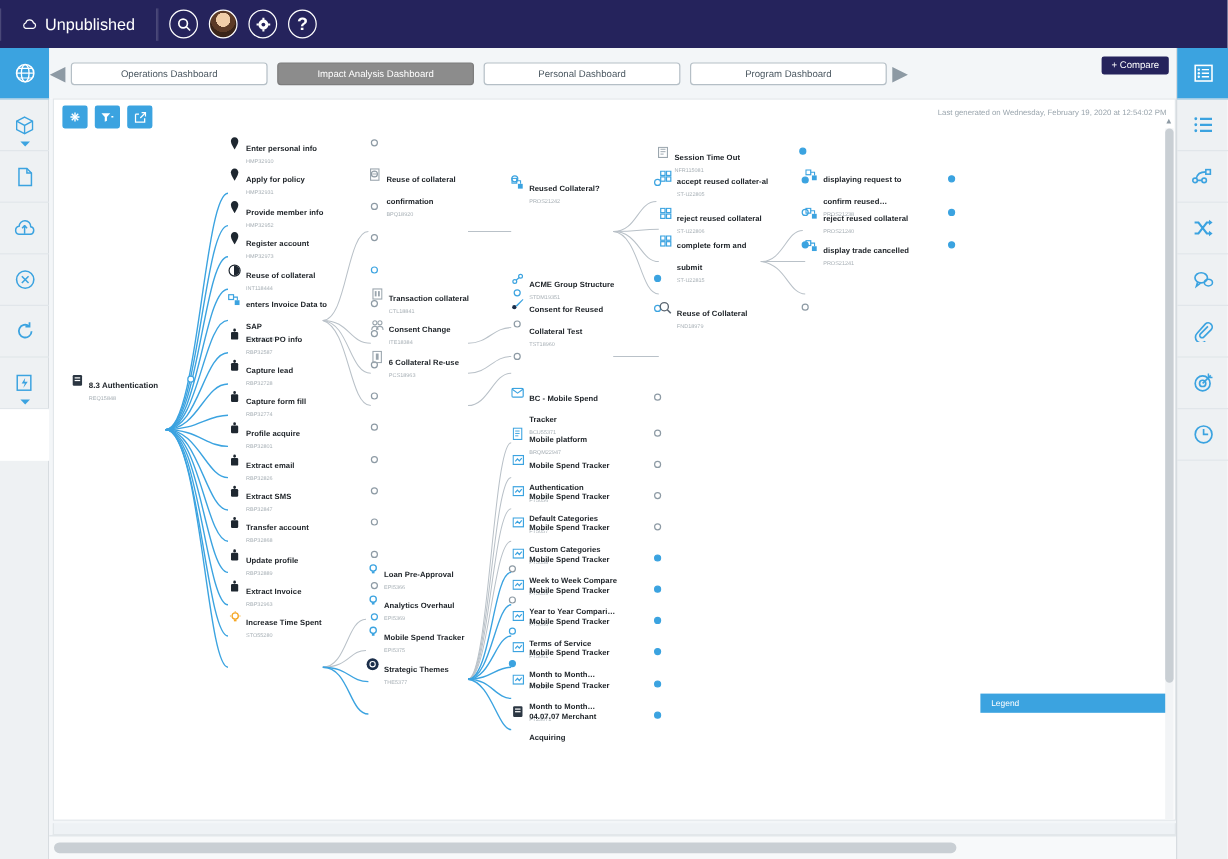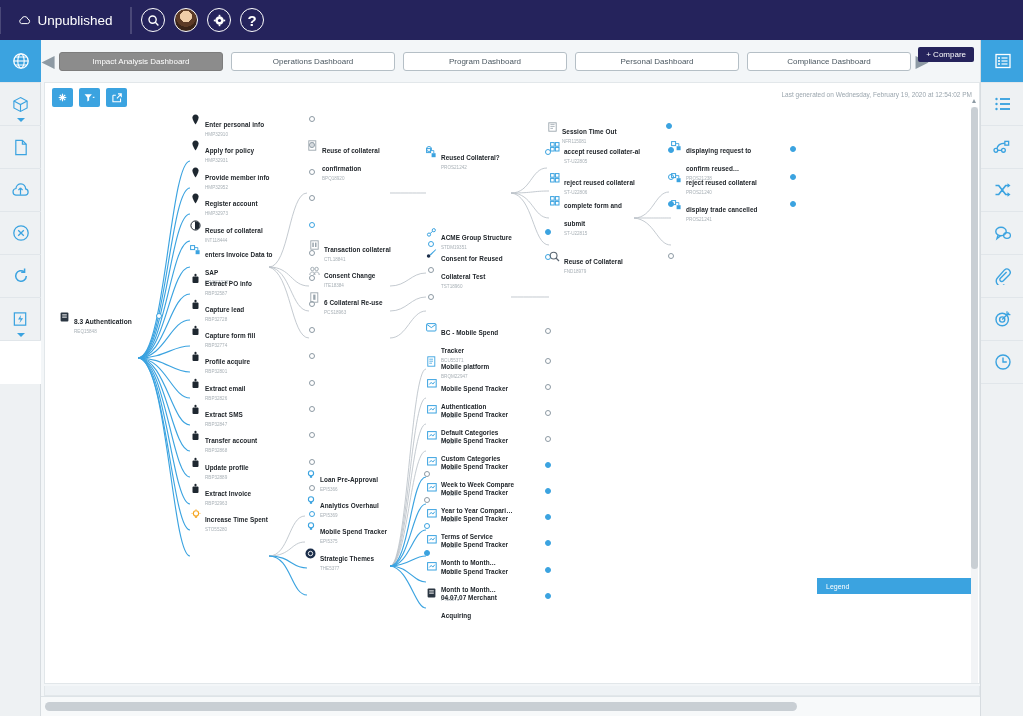--- a/index.html
+++ b/index.html
@@ -339,25 +339,24 @@
   <div class="rail-ico" style="width:43px">
     <svg width="18" height="18" viewBox="0 0 18 18">
       <circle cx="9" cy="9" r="7" fill="none" stroke="currentColor" stroke-width="1.4"></circle>
       <path d="M9 4.6V9h3.8" fill="none" stroke="currentColor" stroke-width="1.4"></path>
     </svg>
   </div>
 </div>
 
 <div class="tabbar">
   <div class="tab-arrow">◀</div>
+  <div class="tab">Operations Dashboard</div>
   <div class="tab active">Impact Analysis Dashboard</div>
-  <div class="tab">Operations Dashboard</div>
+  <div class="tab">Personal Dashboard</div>
   <div class="tab">Program Dashboard</div>
-  <div class="tab">Personal Dashboard</div>
-  <div class="tab">Compliance Dashboard</div>
   <div class="tab-arrow">▶</div>
   <div class="widget-btn">+ Compare</div>
 </div>
 
 <div class="canvas-outer">
   <div class="canvas">
 
     <div class="toolbar">
       <div class="tb-btn">
         <svg width="9" height="9" viewBox="0 0 10 10">

